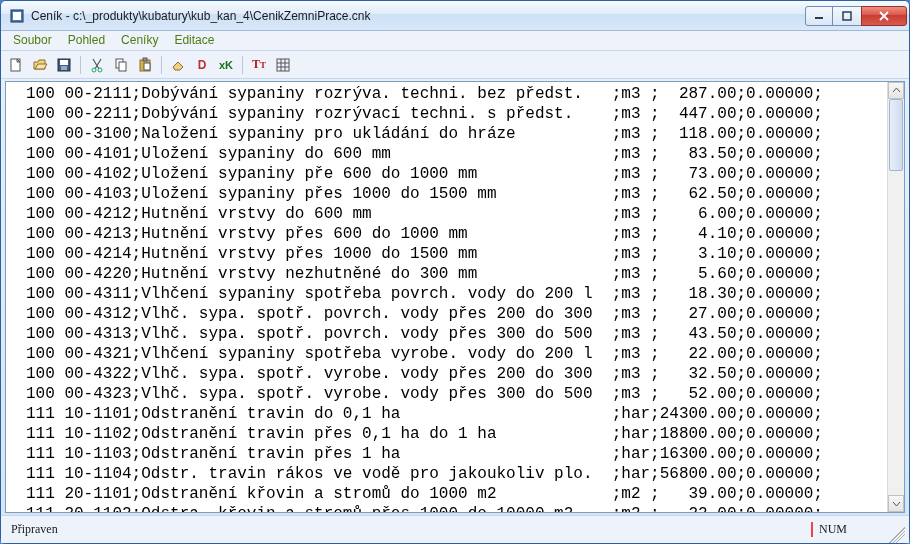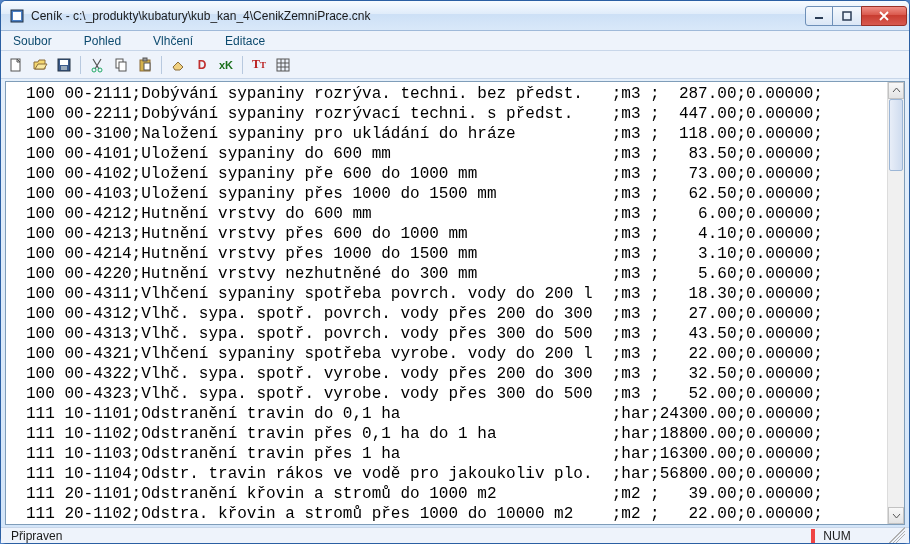--- a/index.html
+++ b/index.html
@@ -57,25 +57,23 @@
     background: linear-gradient(180deg, #f08f85 0%, #d9574b 45%, #c93c30 46%, #d75a4f 100%);
     border-color: #993026;
   }
   .win-btn svg { display:block; }
 
   .menubar {
     height: 20px;
     background: #eef3fb;
     border-bottom: 1px solid #c8d6e9;
     display: flex;
-    align-items: center;
     padding: 0 4px;
     font-size: 12px;
-    color: #0c4a6e;
-    gap: 16px;
+    color: #4d7c0f;
   }
   .menubar .item {
     padding: 2px 8px;
     cursor: default;
   }
 
   .toolbar {
     height: 28px;
     background: #eef3fb;
     border-bottom: 1px solid #c8d6e9;
@@ -128,28 +126,29 @@
     display:flex;align-items:center;justify-content:center;
   }
   .vsb .track { flex:1; background: #f0f0f0; position:relative; }
   .vsb .thumb {
     position:absolute; left:1px; right:1px; top:0; height:72px;
     background: linear-gradient(90deg,#e8eef8,#cfdcef);
     border:1px solid #9cb6d6; border-radius:2px;
   }
 
   .statusbar {
-    height: 16px;
+    height: 28px;
     background: #eef3fb;
     border-top: 1px solid #c8d6e9;
     display: flex;
     align-items: center;
     font-size: 12px;
     color: #1a1a1a;
     padding: 0 4px;
+    font-family: Liberation Serif, serif;
   }
   .statusbar .cell { padding: 0 6px; }
   .statusbar .spacer { flex:1; }
   .statusbar .grip {
     width: 16px; height: 16px;
     align-self: flex-end;
     background:
       linear-gradient(135deg, transparent 50%, #b0b0b0 50%, #b0b0b0 55%, transparent 55%,
                       transparent 60%, #b0b0b0 60%, #b0b0b0 65%, transparent 65%,
                       transparent 70%, #b0b0b0 70%, #b0b0b0 75%, transparent 75%);
@@ -183,21 +182,21 @@
         <svg width="12" height="10">
             <path d="M2 1 L10 9 M10 1 L2 9" stroke="#fff" stroke-width="1.8"></path>
           </svg>
       </div>
     </div>
   </div>
 
   <div class="menubar">
     <span class="item">Soubor</span>
     <span class="item">Pohled</span>
-    <span class="item">Vlhčení</span>
+    <span class="item">Ceníky</span>
     <span class="item">Editace</span>
   </div>
 
   <div class="toolbar">
     <span class="btn">
         <svg width="16" height="16">
           <rect x="3" y="2" width="9" height="12" fill="#fff" stroke="#555"></rect>
           <path d="M9 2 L12 5 L9 5 Z" fill="#ddd" stroke="#555"></path>
         </svg>
       </span>
@@ -295,18 +294,18 @@
           <svg width="9" height="9">
             <path d="M1 3 L4.5 7 L8 3" fill="none" stroke="#555"></path>
           </svg>
         </div>
     </div>
   </div>
 
   <div class="statusbar">
     <span class="cell">Připraven</span>
     <span class="spacer"></span>
-    <span class="cell" style="border-left:4px solid #ef4444;min-width:48px;text-align:center">NUM</span>
+    <span class="cell" style="border-left:2px solid #ef4444;min-width:48px;text-align:left">NUM</span>
     <span class="cell" style="border-left:1px solid #c8d6e9;min-width:30px"></span>
     <span class="grip"></span>
   </div>
 
 </div>
 
 </body></html>

